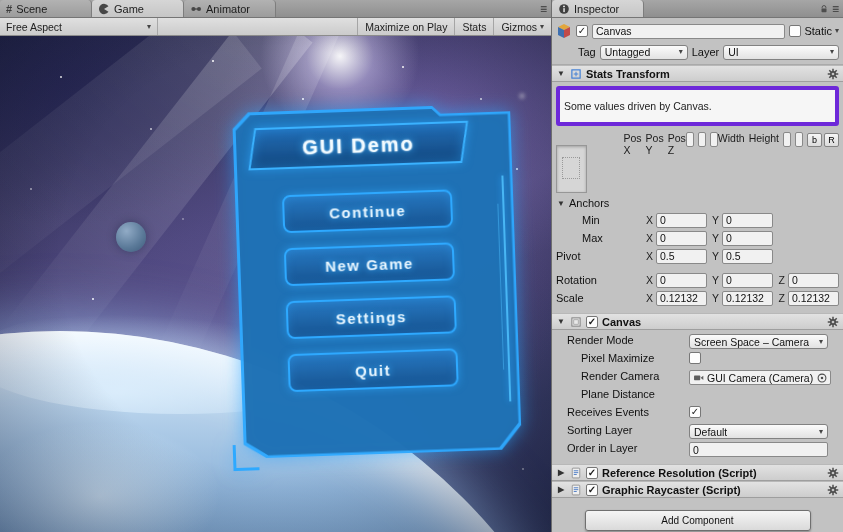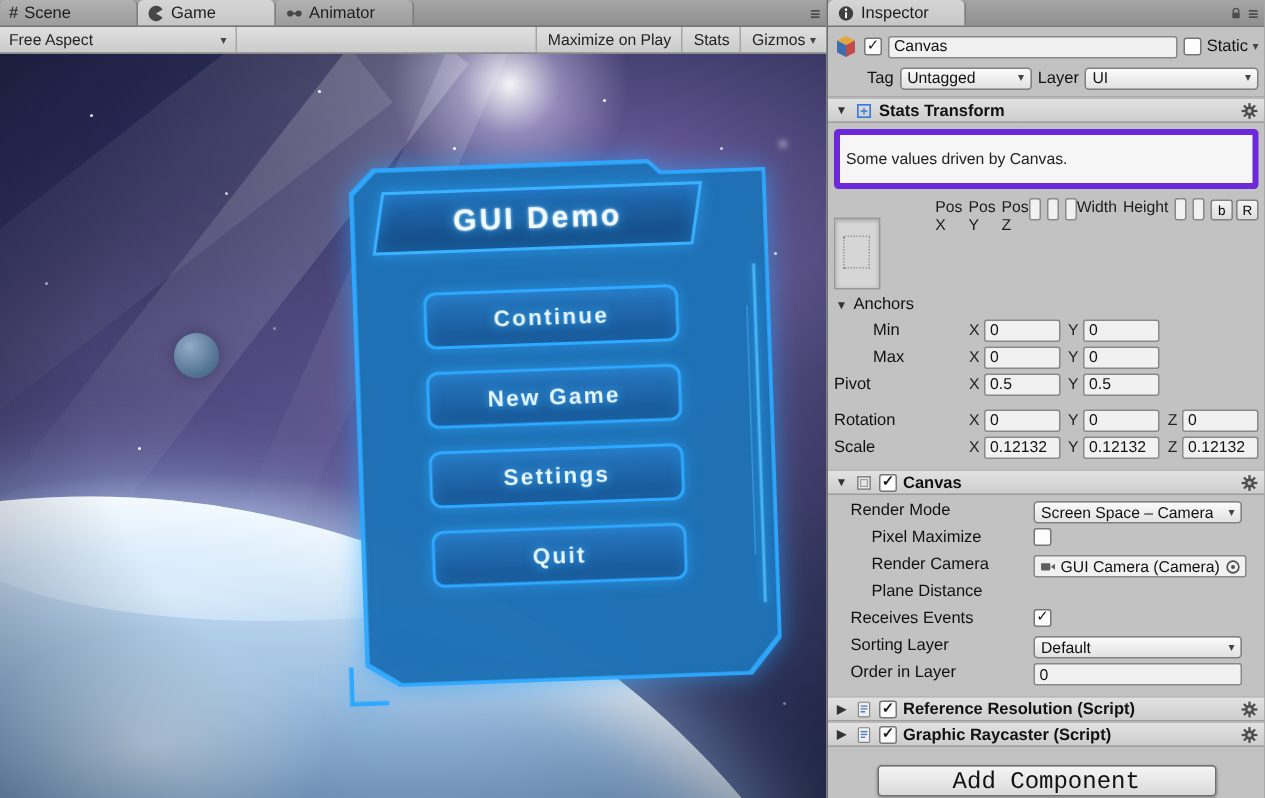--- a/index.html
+++ b/index.html
@@ -112,21 +112,21 @@
 .axis-row .ax{font-size:10.5px;color:#222;text-align:right}
 .anch-row{display:flex;align-items:center;gap:3px;height:14px;margin:3px 0 2px}
 .gaptop{margin-top:8px}
 .insp-row{display:flex;align-items:flex-start;height:16px;margin:2px 15px}
 .insp-row .lbl{width:122px;flex:0 0 auto;color:#111}
 .insp-row .lbl.ind{padding-left:14px}
 .objfield{flex:1;height:15px;background:#f1f1f1;border:1px solid #898989;border-radius:2px;display:flex;align-items:center;gap:3px;padding:0 2px 0 3px;font-size:10.5px;cursor:pointer}
 .objfield .txt{flex:1;overflow:hidden;white-space:nowrap}
 .canvas-body{padding:2px 0 4px}
 .addc-wrap{padding:12px 0}
-.add-btn{display:block;margin:0 auto;width:226px;height:21px;background:linear-gradient(#f5f5f5,#dadada);border:1px solid #6f6f6f;border-radius:3px;font-size:16px;font-family:Liberation Mono, monospace;color:#111;box-shadow:0 1px 2px rgba(0,0,0,.3);cursor:pointer}
+.add-btn{display:block;margin:0 auto;width:226px;height:21px;background:linear-gradient(#f5f5f5,#dadada);border:1px solid #6f6f6f;border-radius:3px;font-size:10px;font-family:Liberation Sans, sans-serif;color:#111;box-shadow:0 1px 2px rgba(0,0,0,.3);cursor:pointer}
 .flex1{flex:1}
 </style>
 </head>
 <body>
 
 <svg width="0" height="0" style="position:absolute">
   <symbol id="i-gear" viewBox="0 0 16 16">
     <g fill="#4d4d4d">
       <rect x="7" y="1" width="2" height="14"></rect>
       <rect x="1" y="7" width="14" height="2"></rect>

